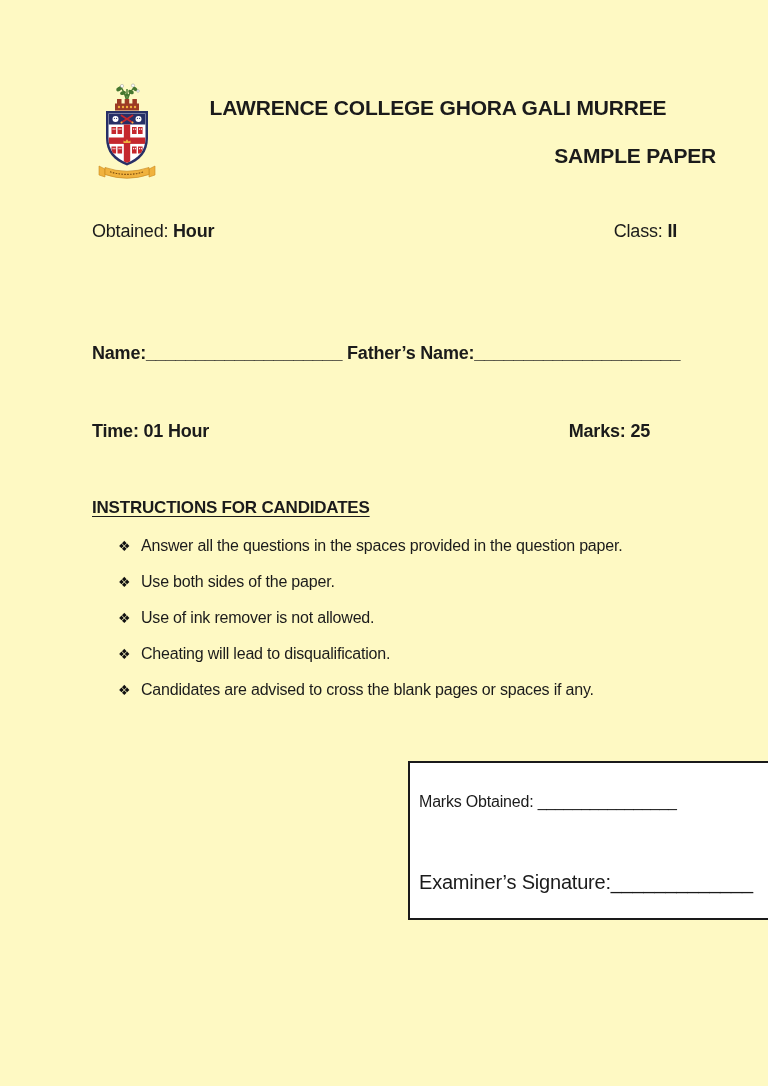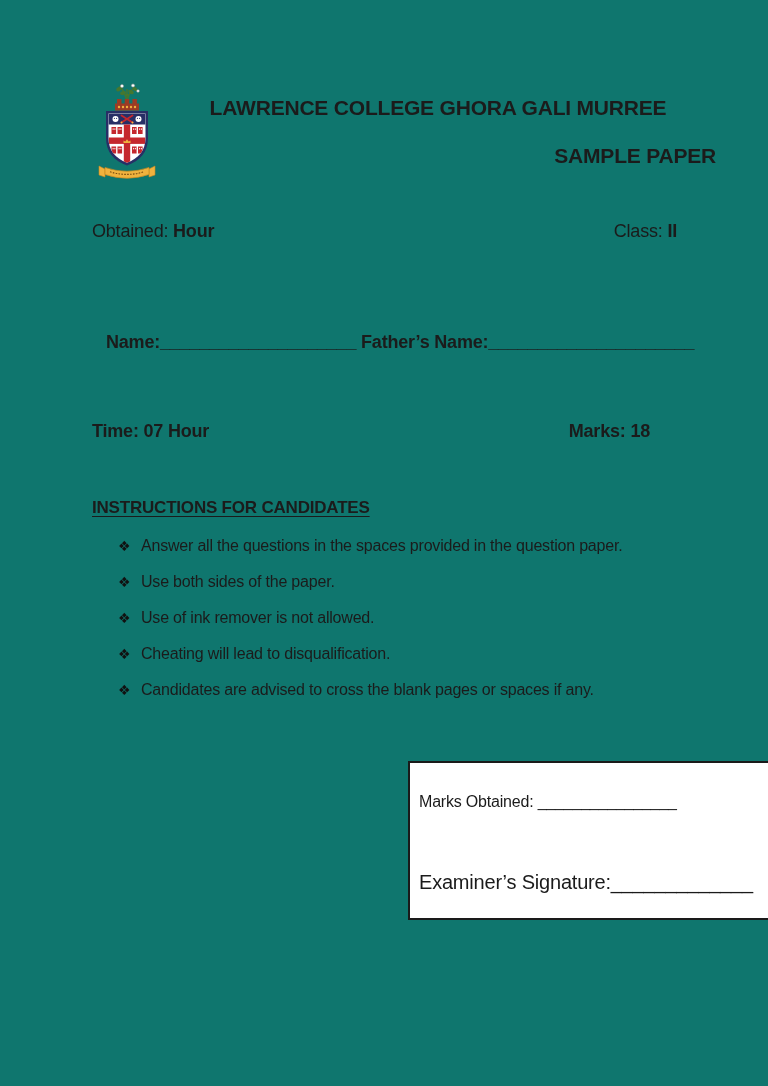--- a/index.html
+++ b/index.html
@@ -10,21 +10,21 @@
     --crest-green: #46772f;
     --crest-maroon: #9c3b24;
   }
   * { margin: 0; padding: 0; box-sizing: border-box; }
   html, body { background: #ffffff; }
   .page {
     position: relative;
     width: 768px;
     height: 1086px;
     margin: 0 auto;
-    background: #0f766e;
+    background: #fef9c3;
     font-family: "Liberation Sans", sans-serif;
     color: var(--text);
     letter-spacing: -0.2px;
     overflow: hidden;
   }
   .abs { position: absolute; }
 
   
   .crest { left: 93px; top: 82px; width: 68px; height: 100px; }
   .title-block { left: 160px; top: 0; width: 556px; text-align: center; }
@@ -38,21 +38,21 @@
   }
 
   
   .row { position: absolute; left: 92px; display: flex; justify-content: space-between; }
   .subject-row { top: 221px; right: 91px; font-size: 18px; }
   .subject-row .val, .subject-row .lbl-bold { font-weight: 700; }
   .roll-row {
     top: 261px; left: 92px; right: 72px; text-align: center;
     font-size: 18px; font-weight: 700;
   }
-  .name-row { top: 332px; left: 92px; right: 40px; display: block; font-size: 18px; font-weight: 700; white-space: nowrap; margin-left: 14px; }
+  .name-row { top: 343px; left: 92px; right: 40px; display: block; font-size: 18px; font-weight: 700; white-space: nowrap; }
   .time-row { top: 421px; right: 118px; font-size: 18px; font-weight: 700; }
 
   
   .instructions-heading {
     position: absolute; top: 498px; left: 92px; right: 72px;
     text-align: left; font-size: 17px; font-weight: 700;
     text-decoration: underline; text-underline-offset: 3px;
   }
   .instructions-list {
     position: absolute; top: 536px; left: 118px; right: 40px;
@@ -191,22 +191,22 @@
     <span><span>Obtained: </span><span class="val">Hour</span></span>
     <span><span>Class: </span><span class="val">II</span></span>
   </div>
 
 
   <div class="abs name-row">
     <span>Name:</span><span>____________________</span><span> Father’s Name:</span><span>_____________________</span>
   </div>
 
   <div class="row time-row">
-    <span>Time: 07 Hour</span>
-    <span>Marks: 18</span>
+    <span>Time: 01 Hour</span>
+    <span>Marks: 25</span>
   </div>
 
   <div class="instructions-heading">INSTRUCTIONS FOR CANDIDATES</div>
 
   <ul class="instructions-list">
     <li>
       <span class="bullet">❖</span>
       <span>Answer all the questions in the spaces provided in the question paper.</span>
     </li>
     <li>

